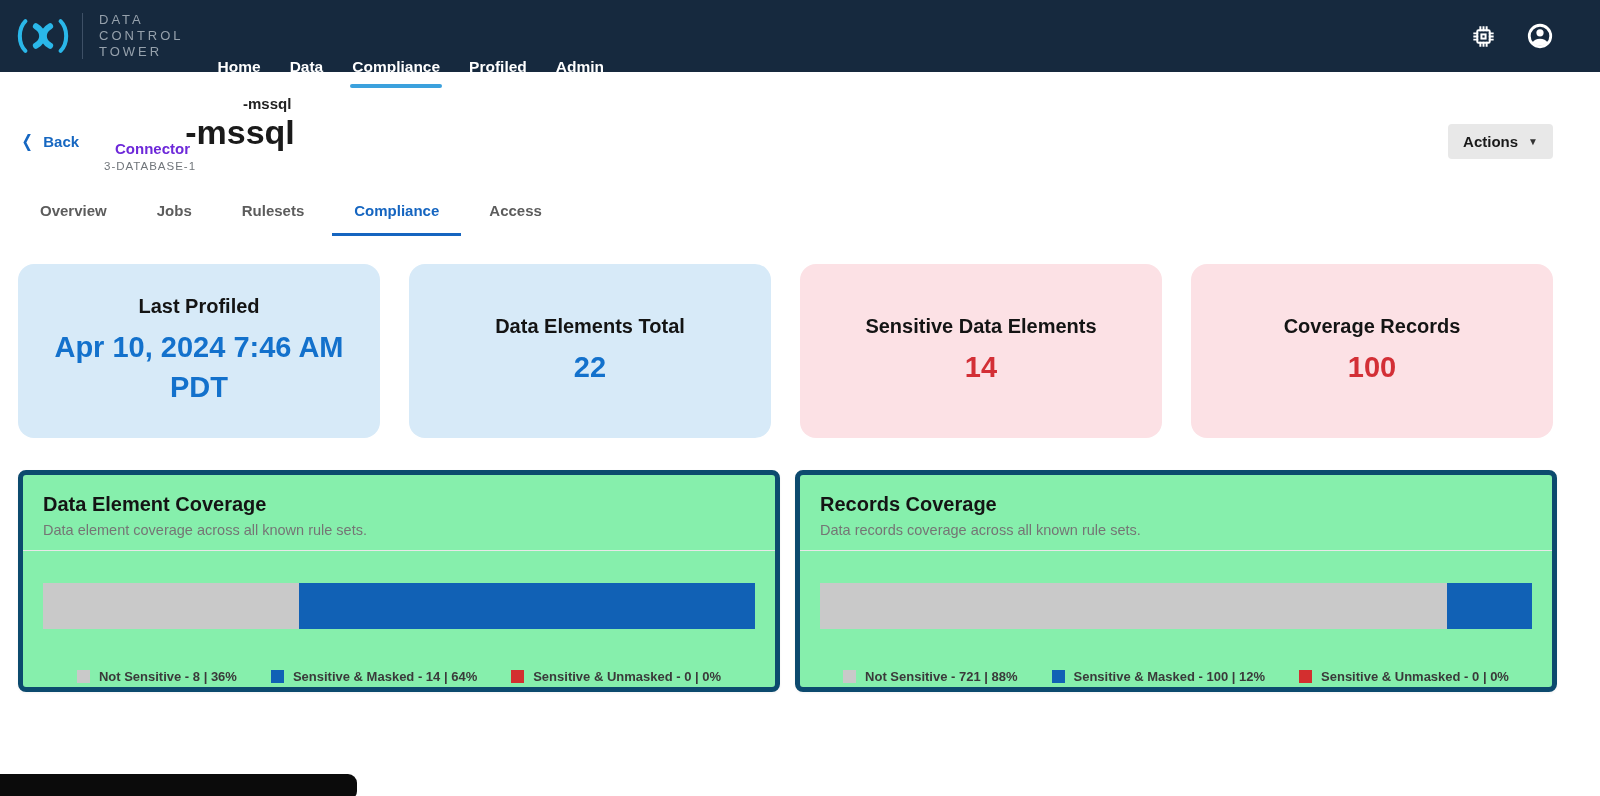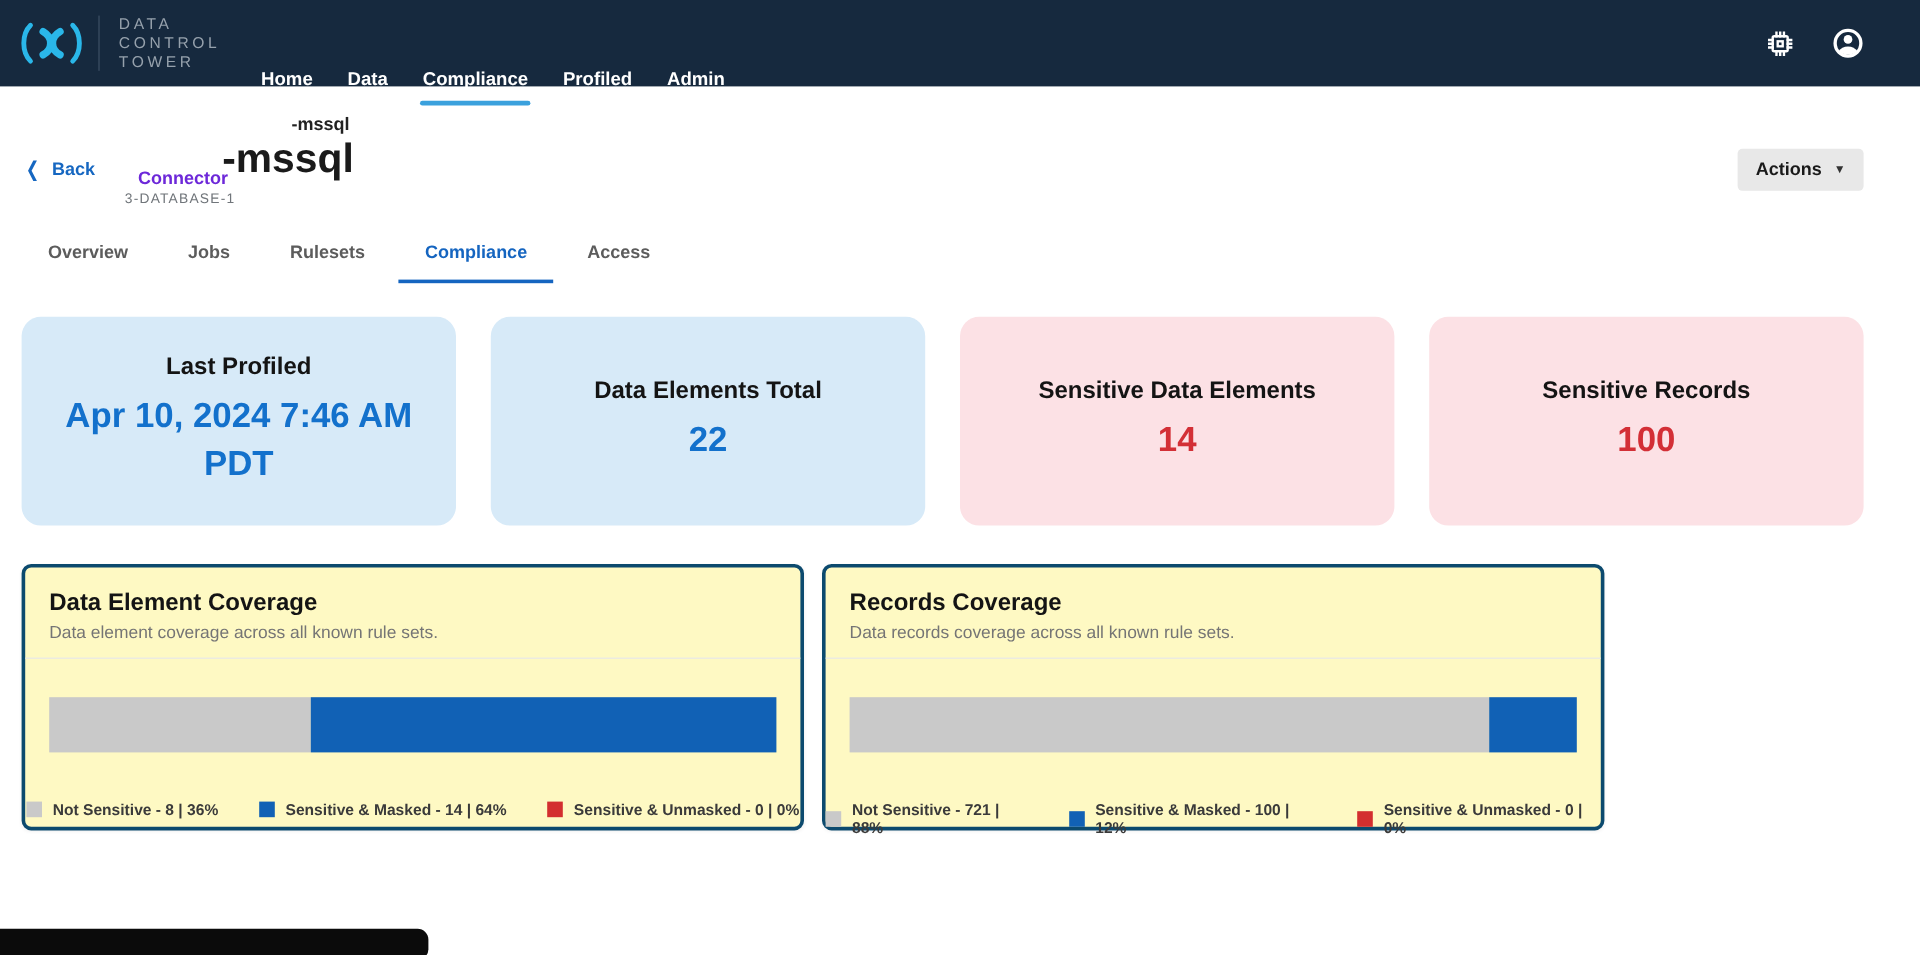--- a/index.html
+++ b/index.html
@@ -50,21 +50,21 @@
           align-items:center; justify-content:center; text-align:center; padding:0 26px; }
   .card.info   { background:#d7eaf8; }
   .card.danger { background:#fce1e5; }
   .card-title { font-size:20px; font-weight:bold; color:#141414; margin-bottom:10px; }
   .card-value { font-size:29px; font-weight:bold; line-height:1.35; max-width:312px; }
   .card.info   .card-value { color:#1371cc; }
   .card.danger .card-value { color:#d32f36; }
 
   
   .panels { position:absolute; left:18px; top:470px; display:flex; gap:15px; }
-  .panel { width:652px; height:222px; background:#fef9c3; border:3px solid #0c4a6e;
+  .panel { width:762px; height:222px; background:#86efac; border:5px solid #0c4a6e;
            border-radius:8px; box-shadow:0 1px 3px rgba(0,0,0,.05); }
   .panel-header { padding:18px 20px 12px; border-bottom:1px solid #e8e8e8; }
   .panel-title { font-size:20px; font-weight:bold; color:#141414; }
   .panel-subtitle { font-size:14.5px; color:#757575; margin-top:6px; }
   .coverage-bar { margin:32px 20px 0; height:46px; display:flex; }
   .bar-seg { height:100%; }
   .legend { display:flex; justify-content:center; gap:34px; margin-top:40px; }
   .legend-item { display:flex; align-items:center; gap:9px; }
   .legend-swatch { width:13px; height:13px; flex:0 0 13px; }
   .legend-label { font-size:13px; color:#3a3a3a;font-weight:bold; }
@@ -149,21 +149,21 @@
   </div>
   <div class="card info">
     <div class="card-title">Data Elements Total</div>
     <div class="card-value">22</div>
   </div>
   <div class="card danger">
     <div class="card-title">Sensitive Data Elements</div>
     <div class="card-value">14</div>
   </div>
   <div class="card danger">
-    <div class="card-title">Sensitive Records</div>
+    <div class="card-title">Coverage Records</div>
     <div class="card-value">100</div>
   </div>
 </div>
 
 <div class="panels">
 
   <section class="panel">
     <div class="panel-header">
       <div class="panel-title">Data Element Coverage</div>
       <div class="panel-subtitle">Data element coverage across all known rule sets.</div>

